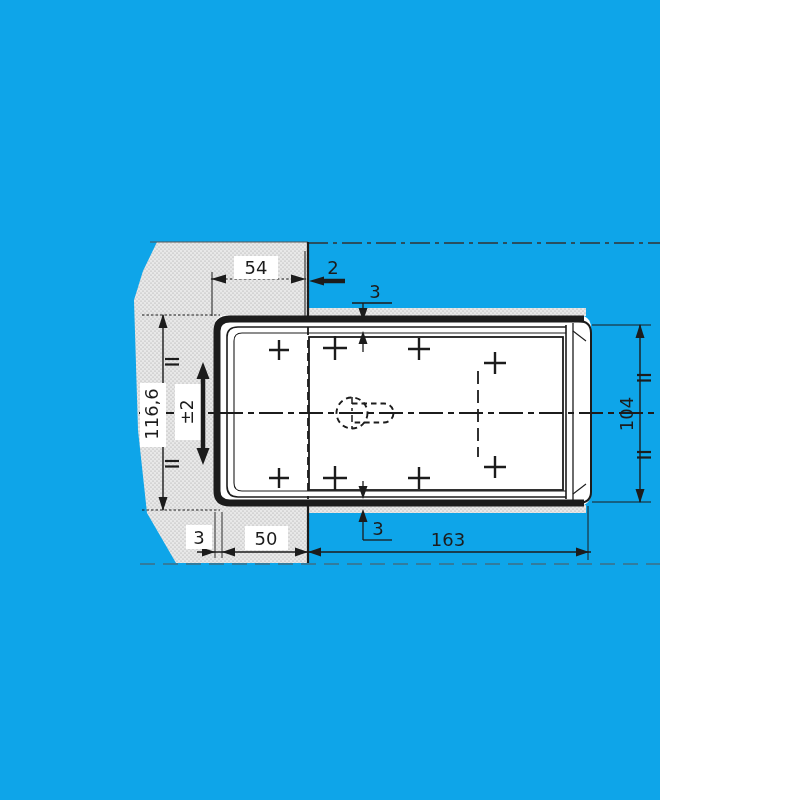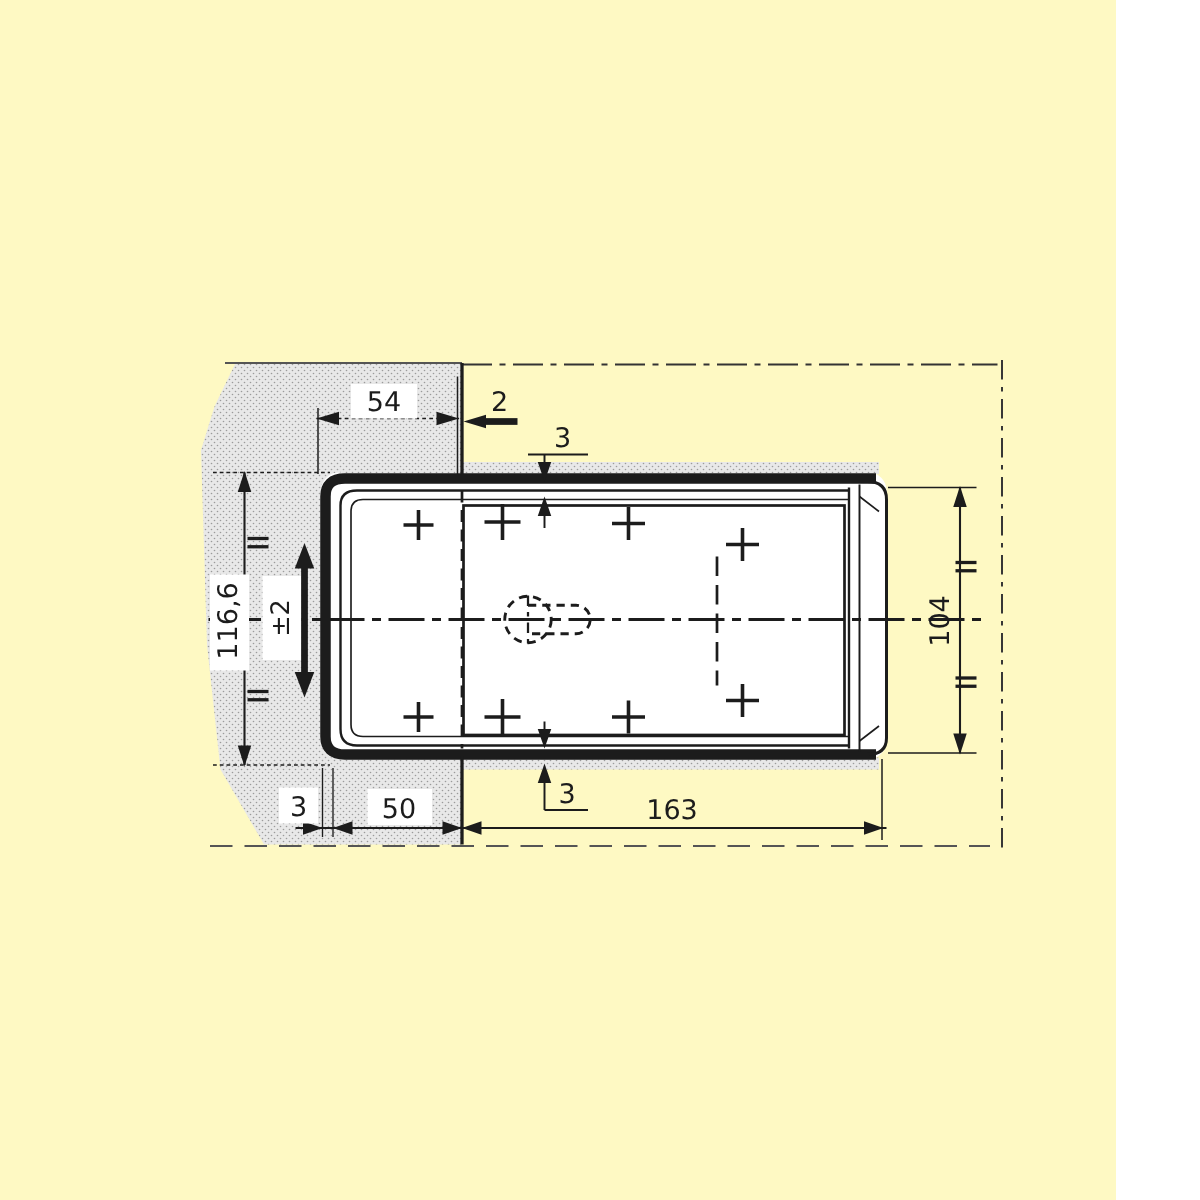--- a/index.html
+++ b/index.html
@@ -1,16 +1,16 @@
 <!DOCTYPE html>
 <html><head>
 <meta charset="utf-8">
 <style>
   html,body{margin:0;padding:0;background:#ffffff;}
-  .page{position:relative;width:744px;height:800px;background:#fef9c3;overflow:hidden;
+  .page{position:relative;width:660px;height:800px;background:#0ea5e9;overflow:hidden;
         font-family:"DejaVu Sans", sans-serif;}
   svg{position:absolute;left:0;top:0;}
   text{fill:#1c1c1c;font-family:"DejaVu Sans", sans-serif;font-size:18px;font-weight:500;}
   .lbl-sm{font-size:17px;}
 </style>
 </head>
 <body>
 
 <div class="page">
 <svg width="800" height="800" viewBox="0 0 800 800">

